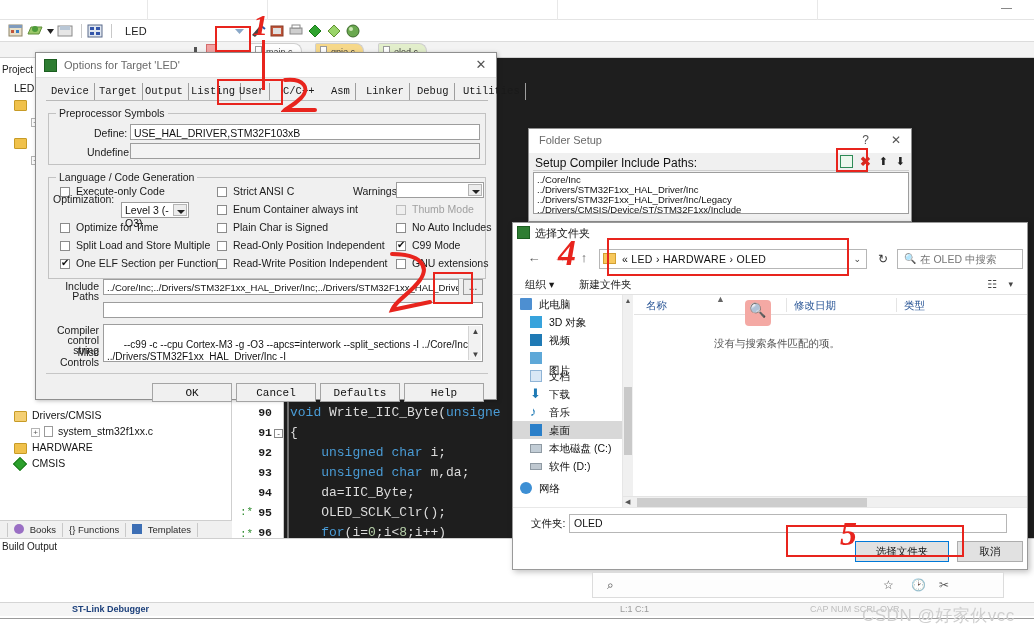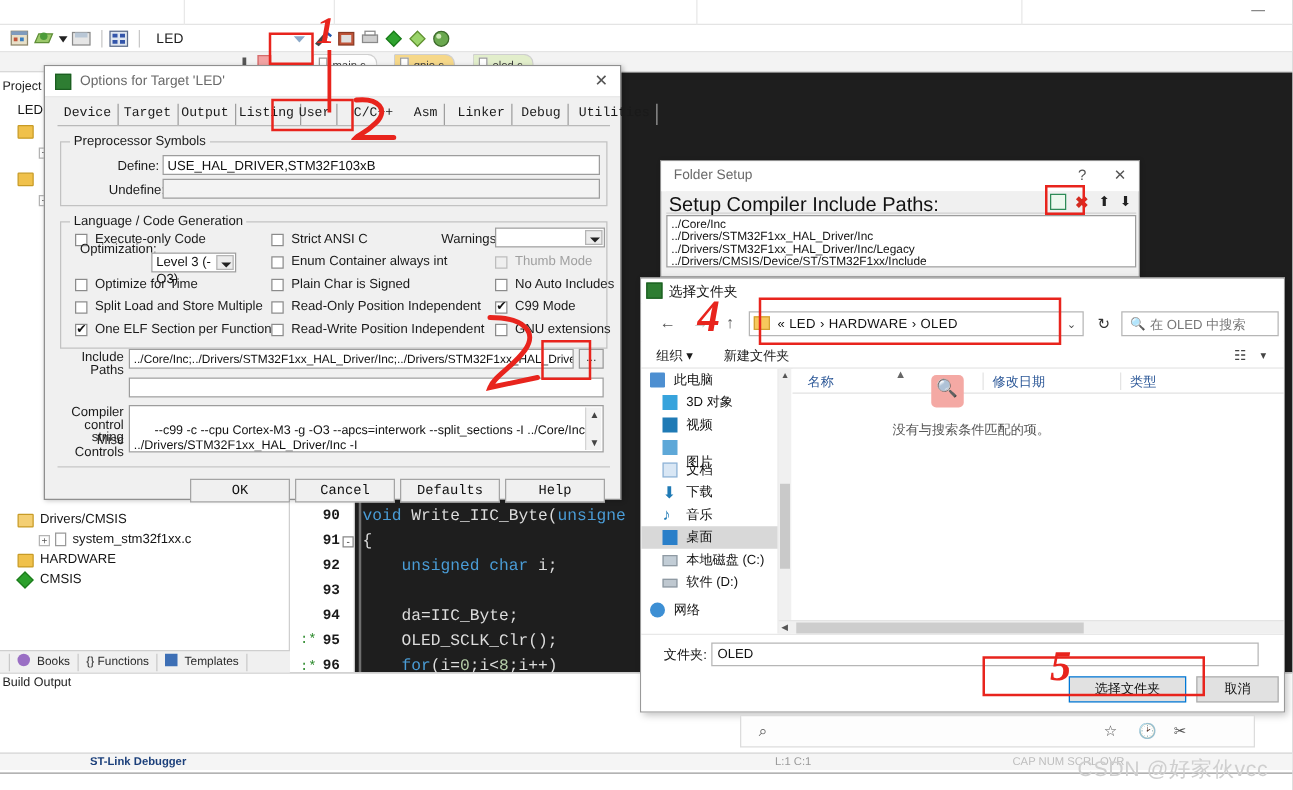--- a/index.html
+++ b/index.html
@@ -214,21 +214,21 @@
     box-shadow: 1px 1px 4px rgba(0,0,0,.2);
   }
   .fs-title { position: absolute; left: 0; top: 0; width: 100%; height: 24px; background: #fff; }
   .fs-title .t { position: absolute; left: 10px; top: 5px; font-size: 11px; color: #6a6a6a; }
   .fs-help { position: absolute; right: 42px; top: 4px; font-size: 12px; color: #555; }
   .fs-close { position: absolute; right: 10px; top: 4px; font-size: 12px; color: #555; }
   .fs-bar {
     position: absolute; left: 4px; top: 24px; width: 376px; height: 18px;
     background: #f0f0f0; border-bottom: 1px solid #cfcfcf;
   }
-  .fs-bar .cap { position: absolute; left: 2px; top: 3px; font-size: 16px; color: #111; }
+  .fs-bar .cap { position: absolute; left: 2px; top: 3px; font-size: 12px; color: #111; }
   .fs-list {
     position: absolute; left: 4px; top: 43px; width: 376px; height: 42px;
     background: #fff; border: 1px solid #9d9d9d; overflow: hidden;
   }
   .fs-list .row { position: absolute; left: 3px; font-size: 9.5px; color: #111; white-space: nowrap; }
 
   
   .dlg-expl {
     position: absolute; left: 512px; top: 222px; width: 516px; height: 348px;
     background: #ffffff; border: 1px solid #9a9a9a;
@@ -512,20 +512,21 @@
     <div class="lno" style="top:388px;">92</div>
     <div class="lno" style="top:408px;">93</div>
     <div class="lno" style="top:428px;">94</div>
     <div class="lno" style="top:448px;">95</div>
     <div class="lno" style="top:468px;">96</div>
     <div class="fold" style="left:42px;top:371px;">-</div>
 
     <div class="codeline" style="top:347px;"><span class="kw">void </span><span class="fn">Write_IIC_Byte(</span><span class="kw">unsigne</span></div>
     <div class="codeline" style="top:367px;">{</div>
     <div class="codeline" style="top:387px;"><span class="kw">    unsigned char </span>i;</div>
+    <div class="codeline" style="top:407px;"><span class="kw">    unsigned char </span>m,da;</div>
     <div class="codeline" style="top:427px;">    da=IIC_Byte;</div>
     <div class="codeline" style="top:447px;">    OLED_SCLK_Clr();</div>
     <div class="codeline" style="top:467px;"><span class="kw">    for</span>(i=<span class="num">0</span>;i&lt;<span class="num">8</span>;i++)</div>
   </div>
 
   <div class="buildout">
     <div class="hdr">Build Output</div>
     <div class="statusbar">
       <div class="cell" style="left:72px;font-weight:bold;color:#1b3f7a;">ST-Link Debugger</div>
       <div class="cell" style="left:620px;color:#9a9a9a;">L:1 C:1</div>
@@ -561,21 +562,21 @@
     <div class="tfield" style="left:94px;top:71px;width:350px;height:16px;">USE_HAL_DRIVER,STM32F103xB</div>
     <span class="lbl" style="left:51px;top:93px;">Undefine:</span>
     <div class="tfield ro" style="left:94px;top:90px;width:350px;height:16px;"></div>
 
     <div class="group" style="left:12px;top:124px;width:438px;height:102px;">
       <span class="legend">Language / Code Generation</span>
     </div>
 
     <div class="cb" style="left:24px;top:134px;"></div>
     <span class="cbtext" style="left:40px;top:132px;">Execute-only Code</span>
-    <span class="lbl" style="left:17px;top:140px;margin-left:11px;">Optimization:</span>
+    <span class="lbl" style="left:17px;top:140px;">Optimization:</span>
     <div class="combo" style="left:85px;top:149px;width:68px;height:16px;">
       <span>Level 3 (-O3)</span>
       <span class="arrow"></span>
     </div>
     <div class="cb" style="left:24px;top:170px;"></div>
     <span class="cbtext" style="left:40px;top:168px;">Optimize for Time</span>
     <div class="cb" style="left:24px;top:188px;"></div>
     <span class="cbtext" style="left:40px;top:186px;">Split Load and Store Multiple</span>
     <div class="cb checked" style="left:24px;top:206px;"></div>
     <span class="cbtext" style="left:40px;top:204px;">One ELF Section per Function</span>

